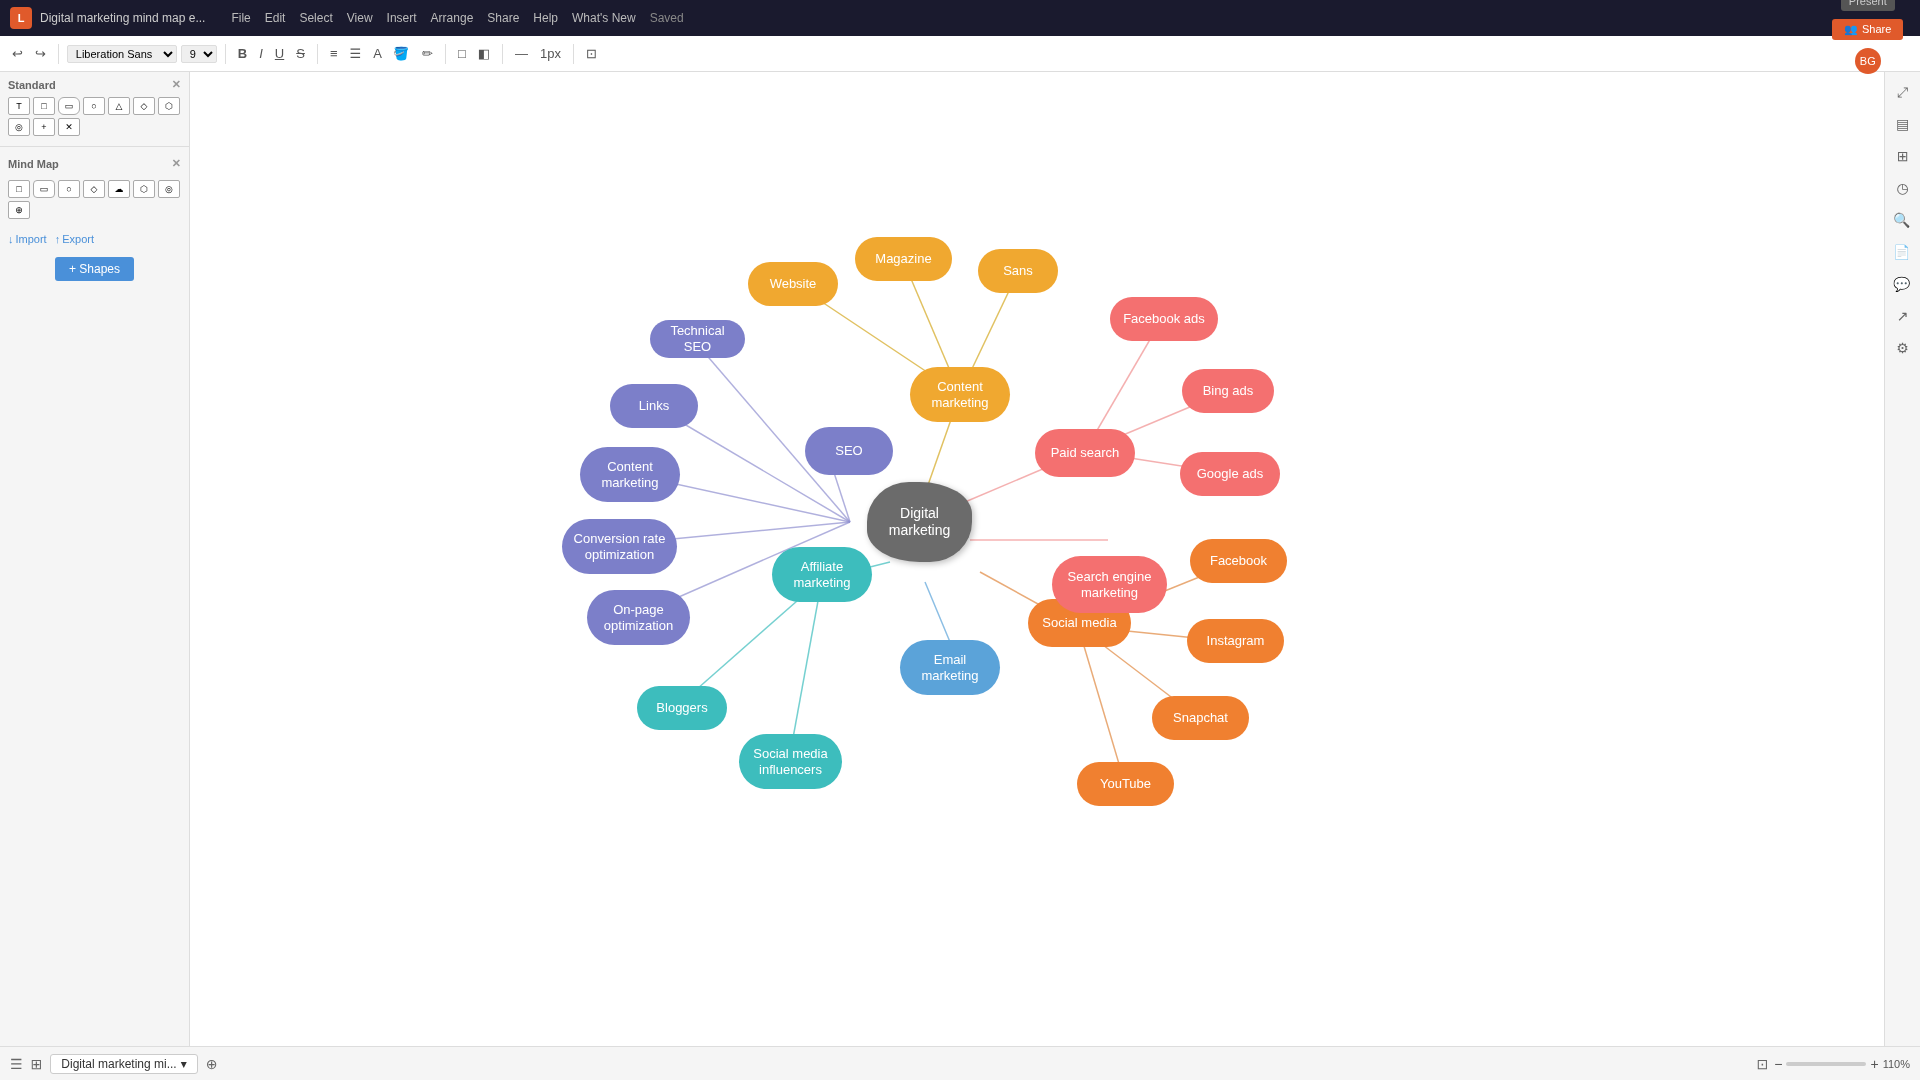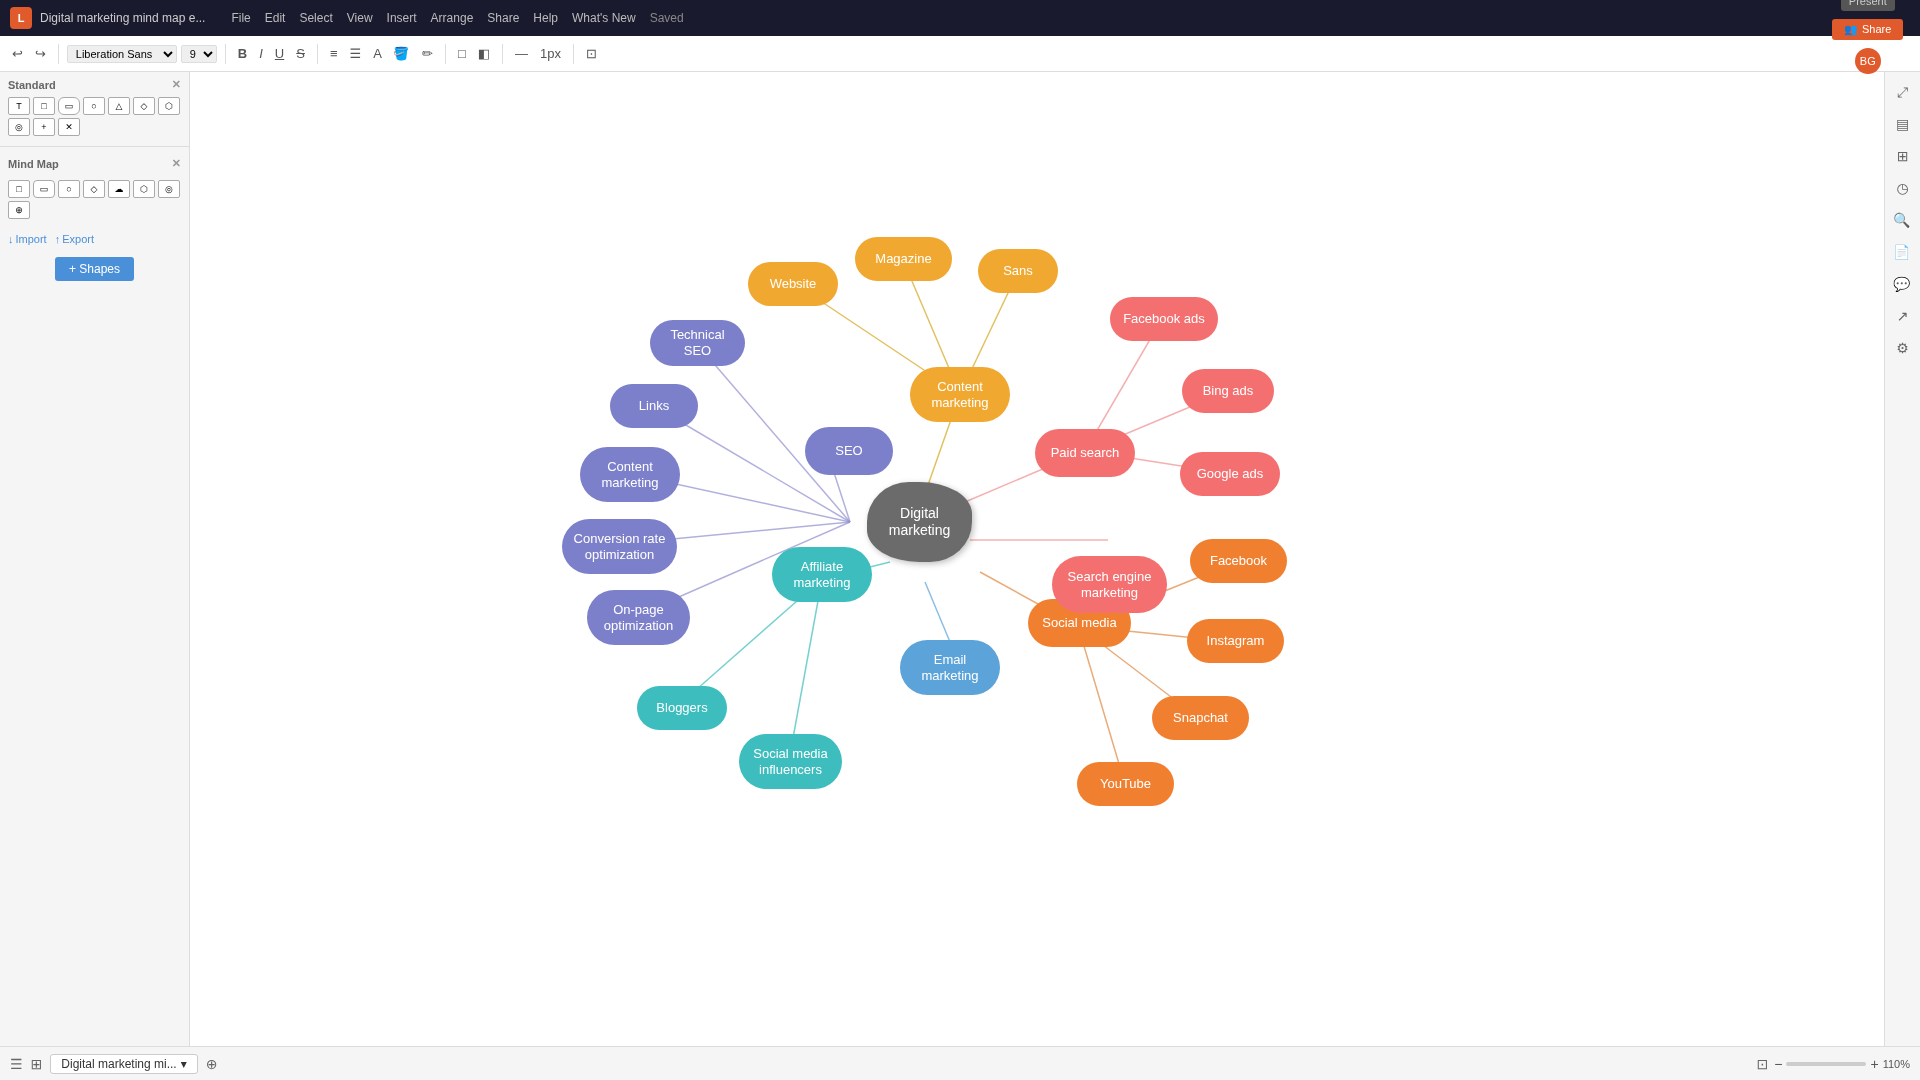--- a/index.html
+++ b/index.html
@@ -302,21 +302,21 @@
     </div>
 
     <div class="node node-orange" style="left:838px; top:527px; width:103px; height:48px;">
       <span>Social media</span>
     </div>
 
     <div class="node node-red" style="left:862px; top:440px; width:115px; height:57px;margin-top:44px;">
       <span>Search engine<br>marketing</span>
     </div>
 
-    <div class="node node-purple" style="left:460px; top:248px; width:95px; height:46px;">
+    <div class="node node-purple" style="left:460px; top:248px; width:95px; height:38px;">
       <span>Technical<br>SEO</span>
     </div>
 
     <div class="node node-purple" style="left:420px; top:312px; width:88px; height:44px;">
       <span>Links</span>
     </div>
 
     <div class="node node-purple" style="left:390px; top:375px; width:100px; height:55px;">
       <span>Content<br>marketing</span>
     </div>

